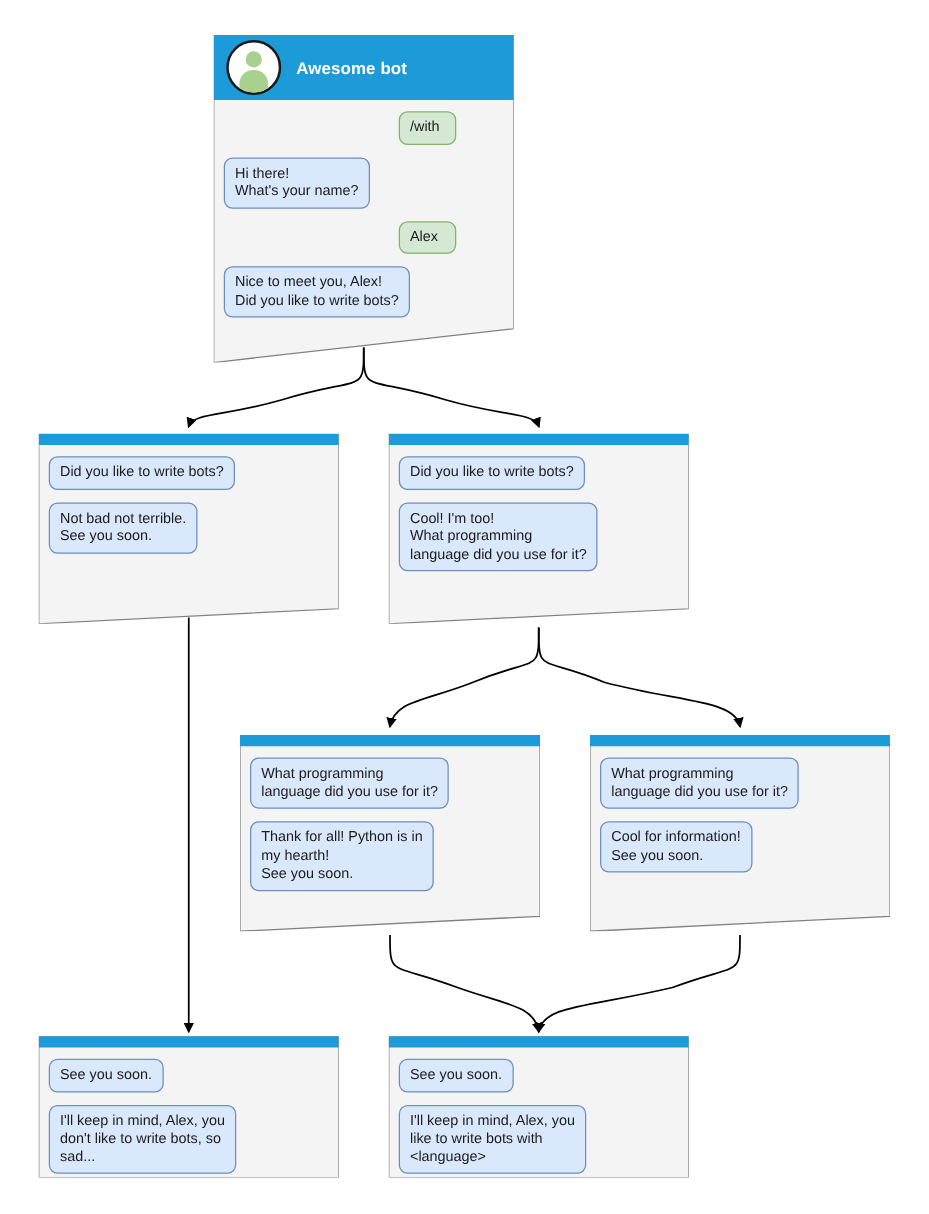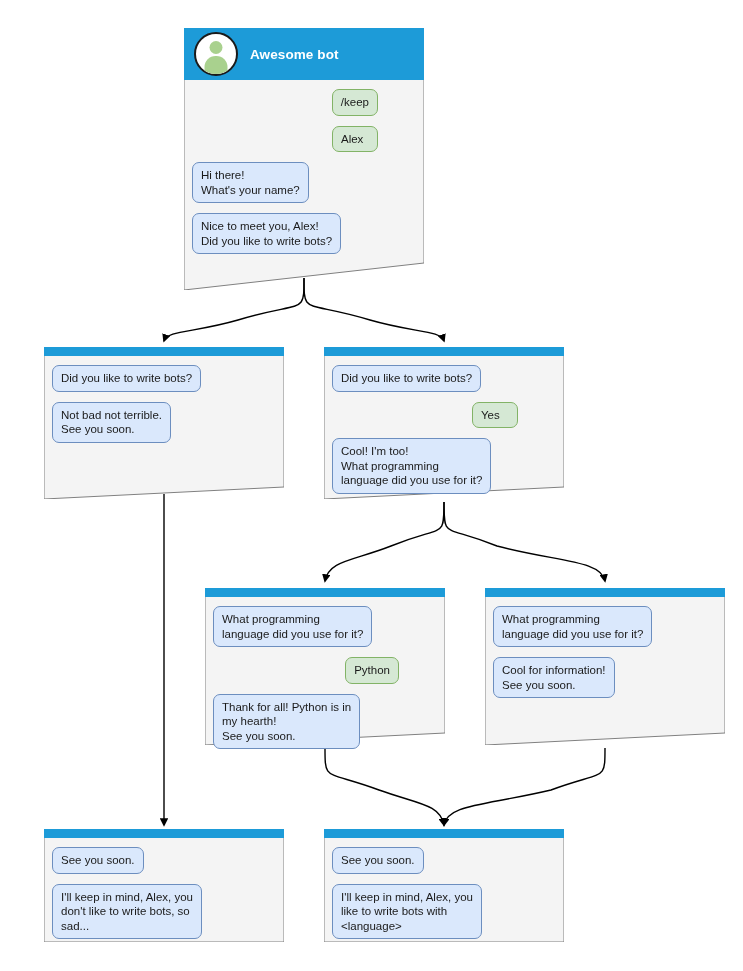--- a/index.html
+++ b/index.html
@@ -10,21 +10,21 @@
   }
   body {
     width: 743px;
     height: 971px;
     position: relative;
     font-family: "Liberation Sans", sans-serif;
     overflow: hidden;
   }
   #canvas {
     position: absolute;
-    left: 13px; top: 0;
+    left: 0; top: 0;
     width: 646px;
     height: 971px;
   }
   .edges {
     position: absolute;
     left: 0; top: 0;
     width: 743px;
     height: 971px;
     pointer-events: none;
   }
@@ -151,28 +151,28 @@
     </svg>
     <div class="root-header">
       <div class="avatar">
         <div class="head"></div>
         <div class="body"></div>
       </div>
       <div class="root-title">Awesome bot</div>
     </div>
     <div class="chat" style="top:52px;">
       <div class="msg-row user">
-        <div class="bubble user user-pad-r">/keep</div>
+        <div class="bubble user user-pad-r">/with</div>
+      </div>
+      <div class="msg-row bot">
+        <div class="bubble bot">Hi there!
+What's your name?</div>
       </div>
       <div class="msg-row user">
         <div class="bubble user user-pad-r">Alex</div>
-      </div>
-      <div class="msg-row bot">
-        <div class="bubble bot">Hi there!
-What's your name?</div>
       </div>
       <div class="msg-row bot">
         <div class="bubble bot">Nice to meet you, Alex!
 Did you like to write bots?</div>
       </div>
     </div>
   </div>
 
   <div class="node" style="left:31px; top:347px; width:240px; height:152px;">
     <svg class="node-shape" viewBox="0 0 240 152" width="240" height="152" preserveAspectRatio="none">
@@ -192,44 +192,38 @@
 
   <div class="node" style="left:311px; top:347px; width:240px; height:152px;">
     <svg class="node-shape" viewBox="0 0 240 152" width="240" height="152" preserveAspectRatio="none">
       <polygon points="0,0 240,0 240,140 0,152" fill="#f4f4f4" stroke="#808080" stroke-width="1"></polygon>
       <rect x="0" y="0" width="240" height="9" fill="#1d9bd8"></rect>
     </svg>
     <div class="chat" style="top:9px;">
       <div class="msg-row bot">
         <div class="bubble bot">Did you like to write bots?</div>
       </div>
-      <div class="msg-row user">
-        <div class="bubble user user-pad-r">Yes</div>
-      </div>
       <div class="msg-row bot">
         <div class="bubble bot">Cool! I'm too!
 What programming
 language did you use for it?</div>
       </div>
     </div>
   </div>
 
   <div class="node" style="left:192px; top:588px; width:240px; height:157px;">
     <svg class="node-shape" viewBox="0 0 240 157" width="240" height="157" preserveAspectRatio="none">
       <polygon points="0,0 240,0 240,145 0,157" fill="#f4f4f4" stroke="#808080" stroke-width="1"></polygon>
       <rect x="0" y="0" width="240" height="9" fill="#1d9bd8"></rect>
     </svg>
     <div class="chat" style="top:9px;">
       <div class="msg-row bot">
         <div class="bubble bot">What programming
 language did you use for it?</div>
       </div>
-      <div class="msg-row user">
-        <div class="bubble user user-pad-r">Python</div>
-      </div>
       <div class="msg-row bot">
         <div class="bubble bot">Thank for all! Python is in
 my hearth!
 See you soon.</div>
       </div>
     </div>
   </div>
 
   <div class="node" style="left:472px; top:588px; width:240px; height:157px;">
     <svg class="node-shape" viewBox="0 0 240 157" width="240" height="157" preserveAspectRatio="none">

